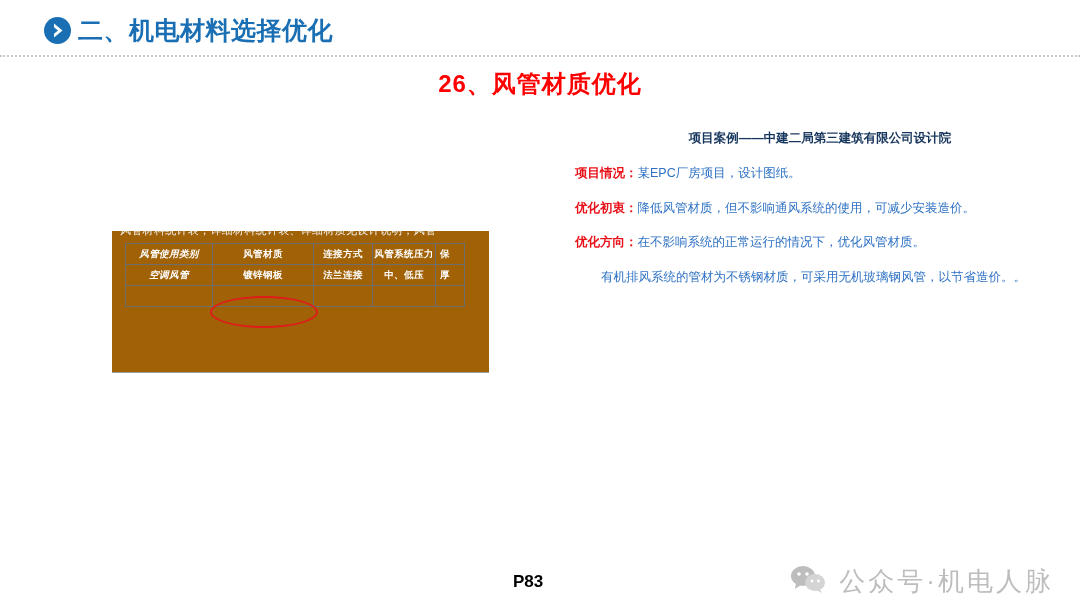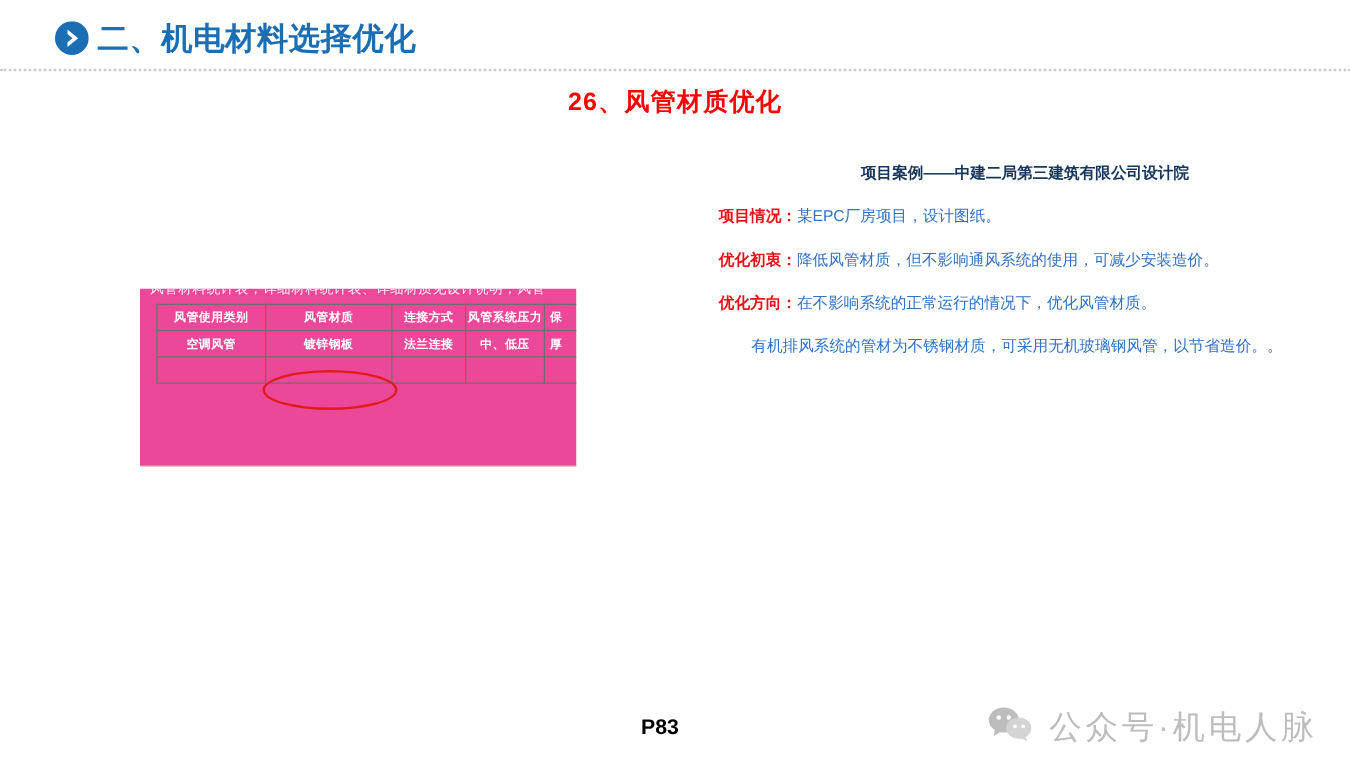--- a/index.html
+++ b/index.html
@@ -49,36 +49,37 @@
     border-top: 2px dotted #c9c9c9;
   }
 
   
   #slide-subtitle {
     position: absolute;
     left: 0;
     top: 68px;
     width: 1080px;
     text-align: center;
-    font-size: 20px;
+    font-size: 24px;
     font-weight: bold;
     color: #fe0000;
     letter-spacing: 1px;
   }
 
   
   #cad-screenshot {
     position: absolute;
     left: 112px;
     top: 231px;
     width: 349px;
     height: 141px;
-    background: #ec4899;
+    background: #a16207;
     overflow: hidden;
     border-bottom: 1px solid #a0a0a0;
+    padding-left: 28px;
   }
   #cad-clipped-line {
     position: absolute;
     left: 8px;
     top: -8px;
     width: 345px;
     height: 15px;
     overflow: hidden;
     color: #f2f2f2;
     font-size: 11px;
@@ -101,21 +102,21 @@
     font-size: 9.5px;
     font-weight: bold;
     text-align: center;
     height: 20px;
     padding: 0;
     font-family: "DejaVu Sans", sans-serif;
     letter-spacing: 0.4px;
     overflow: hidden;
     white-space: nowrap;
   }
-  #cad-table .c0 { width: 86px; }
+  #cad-table .c0 { width: 86px; font-style: italic; }
   #cad-table .c1 { width: 100px; }
   #cad-table .c2 { width: 58px; }
   #cad-table .c3 { width: 62px; }
   #cad-table .c4 { width: 24px; text-align: left; padding-left: 4px; }
   #cad-ellipse {
     position: absolute;
     left: 210px;
     top: 296px;
     width: 104px;
     height: 28px;

